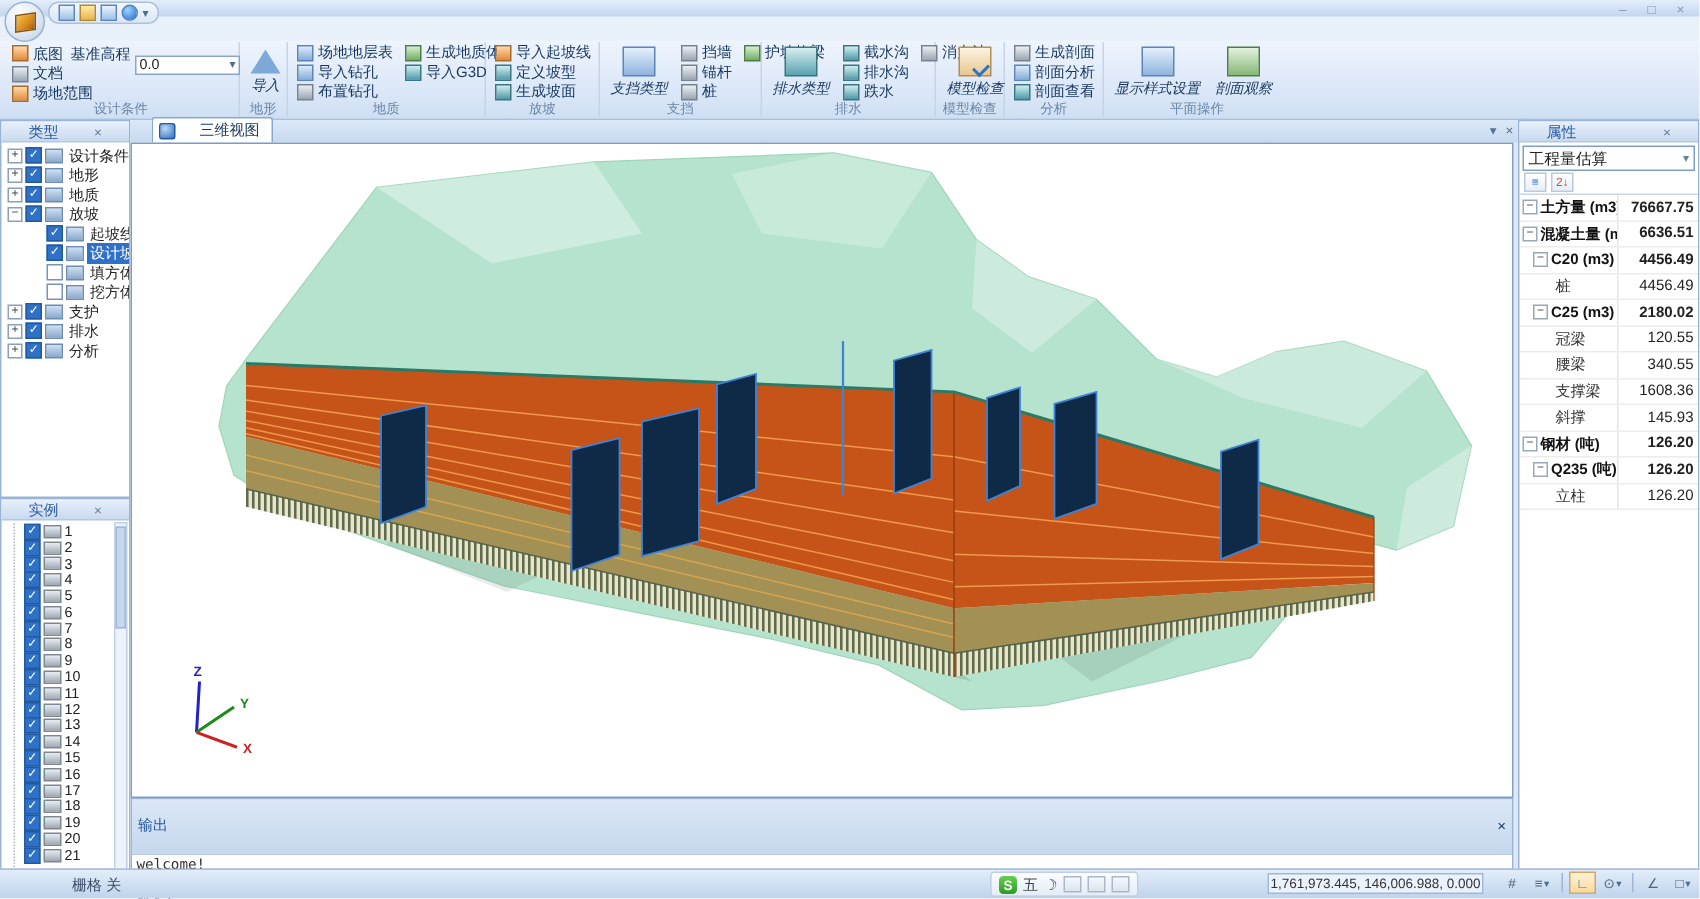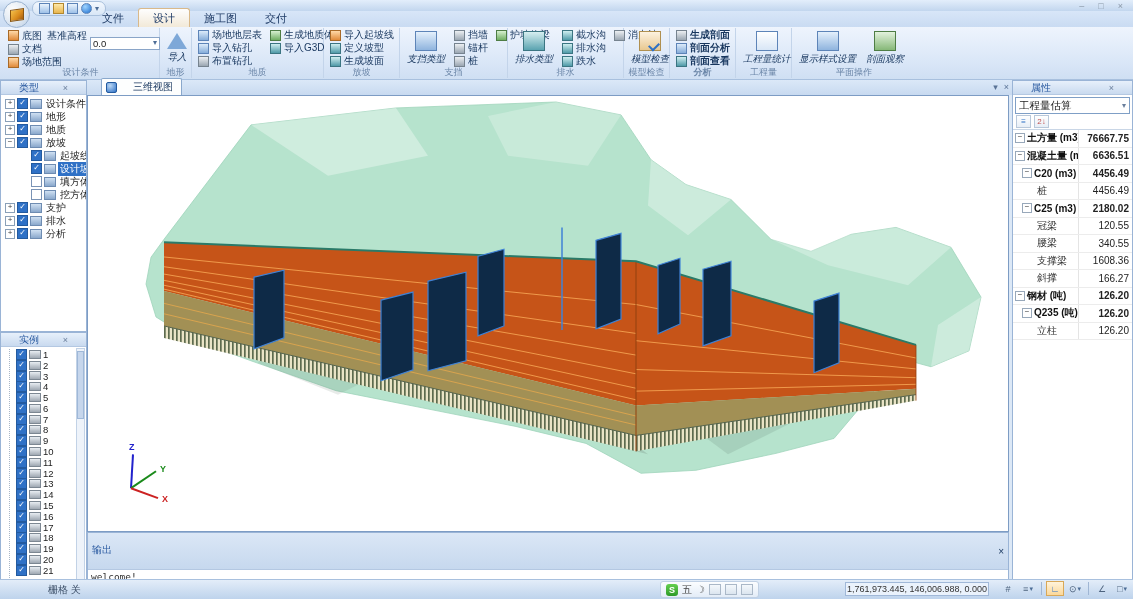--- a/index.html
+++ b/index.html
@@ -141,26 +141,20 @@
       <span class="qico globe"></span>
       <span class="drop">▾</span>
     </div>
     <div class="winbtns">
       <span>–</span>
       <span>□</span>
       <span>×</span>
     </div>
   </div>
 
-  <div class="tabrow">
-    <span class="rtab">文件</span>
-    <span class="rtab active">设计</span>
-    <span class="rtab">施工图</span>
-    <span class="rtab">交付</span>
-  </div>
 
   <div class="ribbon">
     <div class="rgroup" style="width:158px;">
       <div class="scol">
         <div class="fieldrow">
           <div class="sbtn">
               <span class="si or"></span>
               <span>底图</span>
             </div>
           <span class="fieldlabel">基准高程</span>
@@ -292,45 +286,38 @@
     </div>
 
     <div class="rgroup" style="width:46px;">
       <div class="bbtn">
           <span class="bi clip"></span>
           <span>模型检查</span>
         </div>
       <div class="glabel">模型检查</div>
     </div>
 
-    <div class="rgroup" style="width:66px;font-weight:bold;">
+    <div class="rgroup" style="width:66px;">
       <div class="scol">
         <div class="sbtn">
             <span class="si gy"></span>
             <span>生成剖面</span>
           </div>
         <div class="sbtn">
             <span class="si"></span>
             <span>剖面分析</span>
           </div>
         <div class="sbtn">
             <span class="si te"></span>
             <span>剖面查看</span>
           </div>
       </div>
       <div class="glabel">分析</div>
     </div>
 
-    <div class="rgroup" style="width:56px;">
-      <div class="bbtn">
-          <span class="bi doc"></span>
-          <span>工程量统计</span>
-        </div>
-      <div class="glabel">工程量</div>
-    </div>
 
     <div class="rgroup" style="width:124px;border-right:none;">
       <div class="bbtn">
           <span class="bi"></span>
           <span>显示样式设置</span>
         </div>
       <div class="bbtn">
           <span class="bi gr" style="background:linear-gradient(#e2f2dd,#86b878);border-color:#4e7d45;"></span>
           <span>剖面观察</span>
         </div>
@@ -743,21 +730,21 @@
               <span class="ptext">支撑梁</span>
             </div>
             <div class="pval">1608.36</div>
           </div>
 
           <div class="prow l2">
             <div class="plabel">
 
               <span class="ptext">斜撑</span>
             </div>
-            <div class="pval">166.27</div>
+            <div class="pval">145.93</div>
           </div>
 
           <div class="prow parent">
             <div class="plabel">
               <span class="pexp">−</span>
               <span class="ptext">钢材 (吨)</span>
             </div>
             <div class="pval">126.20</div>
           </div>
 

